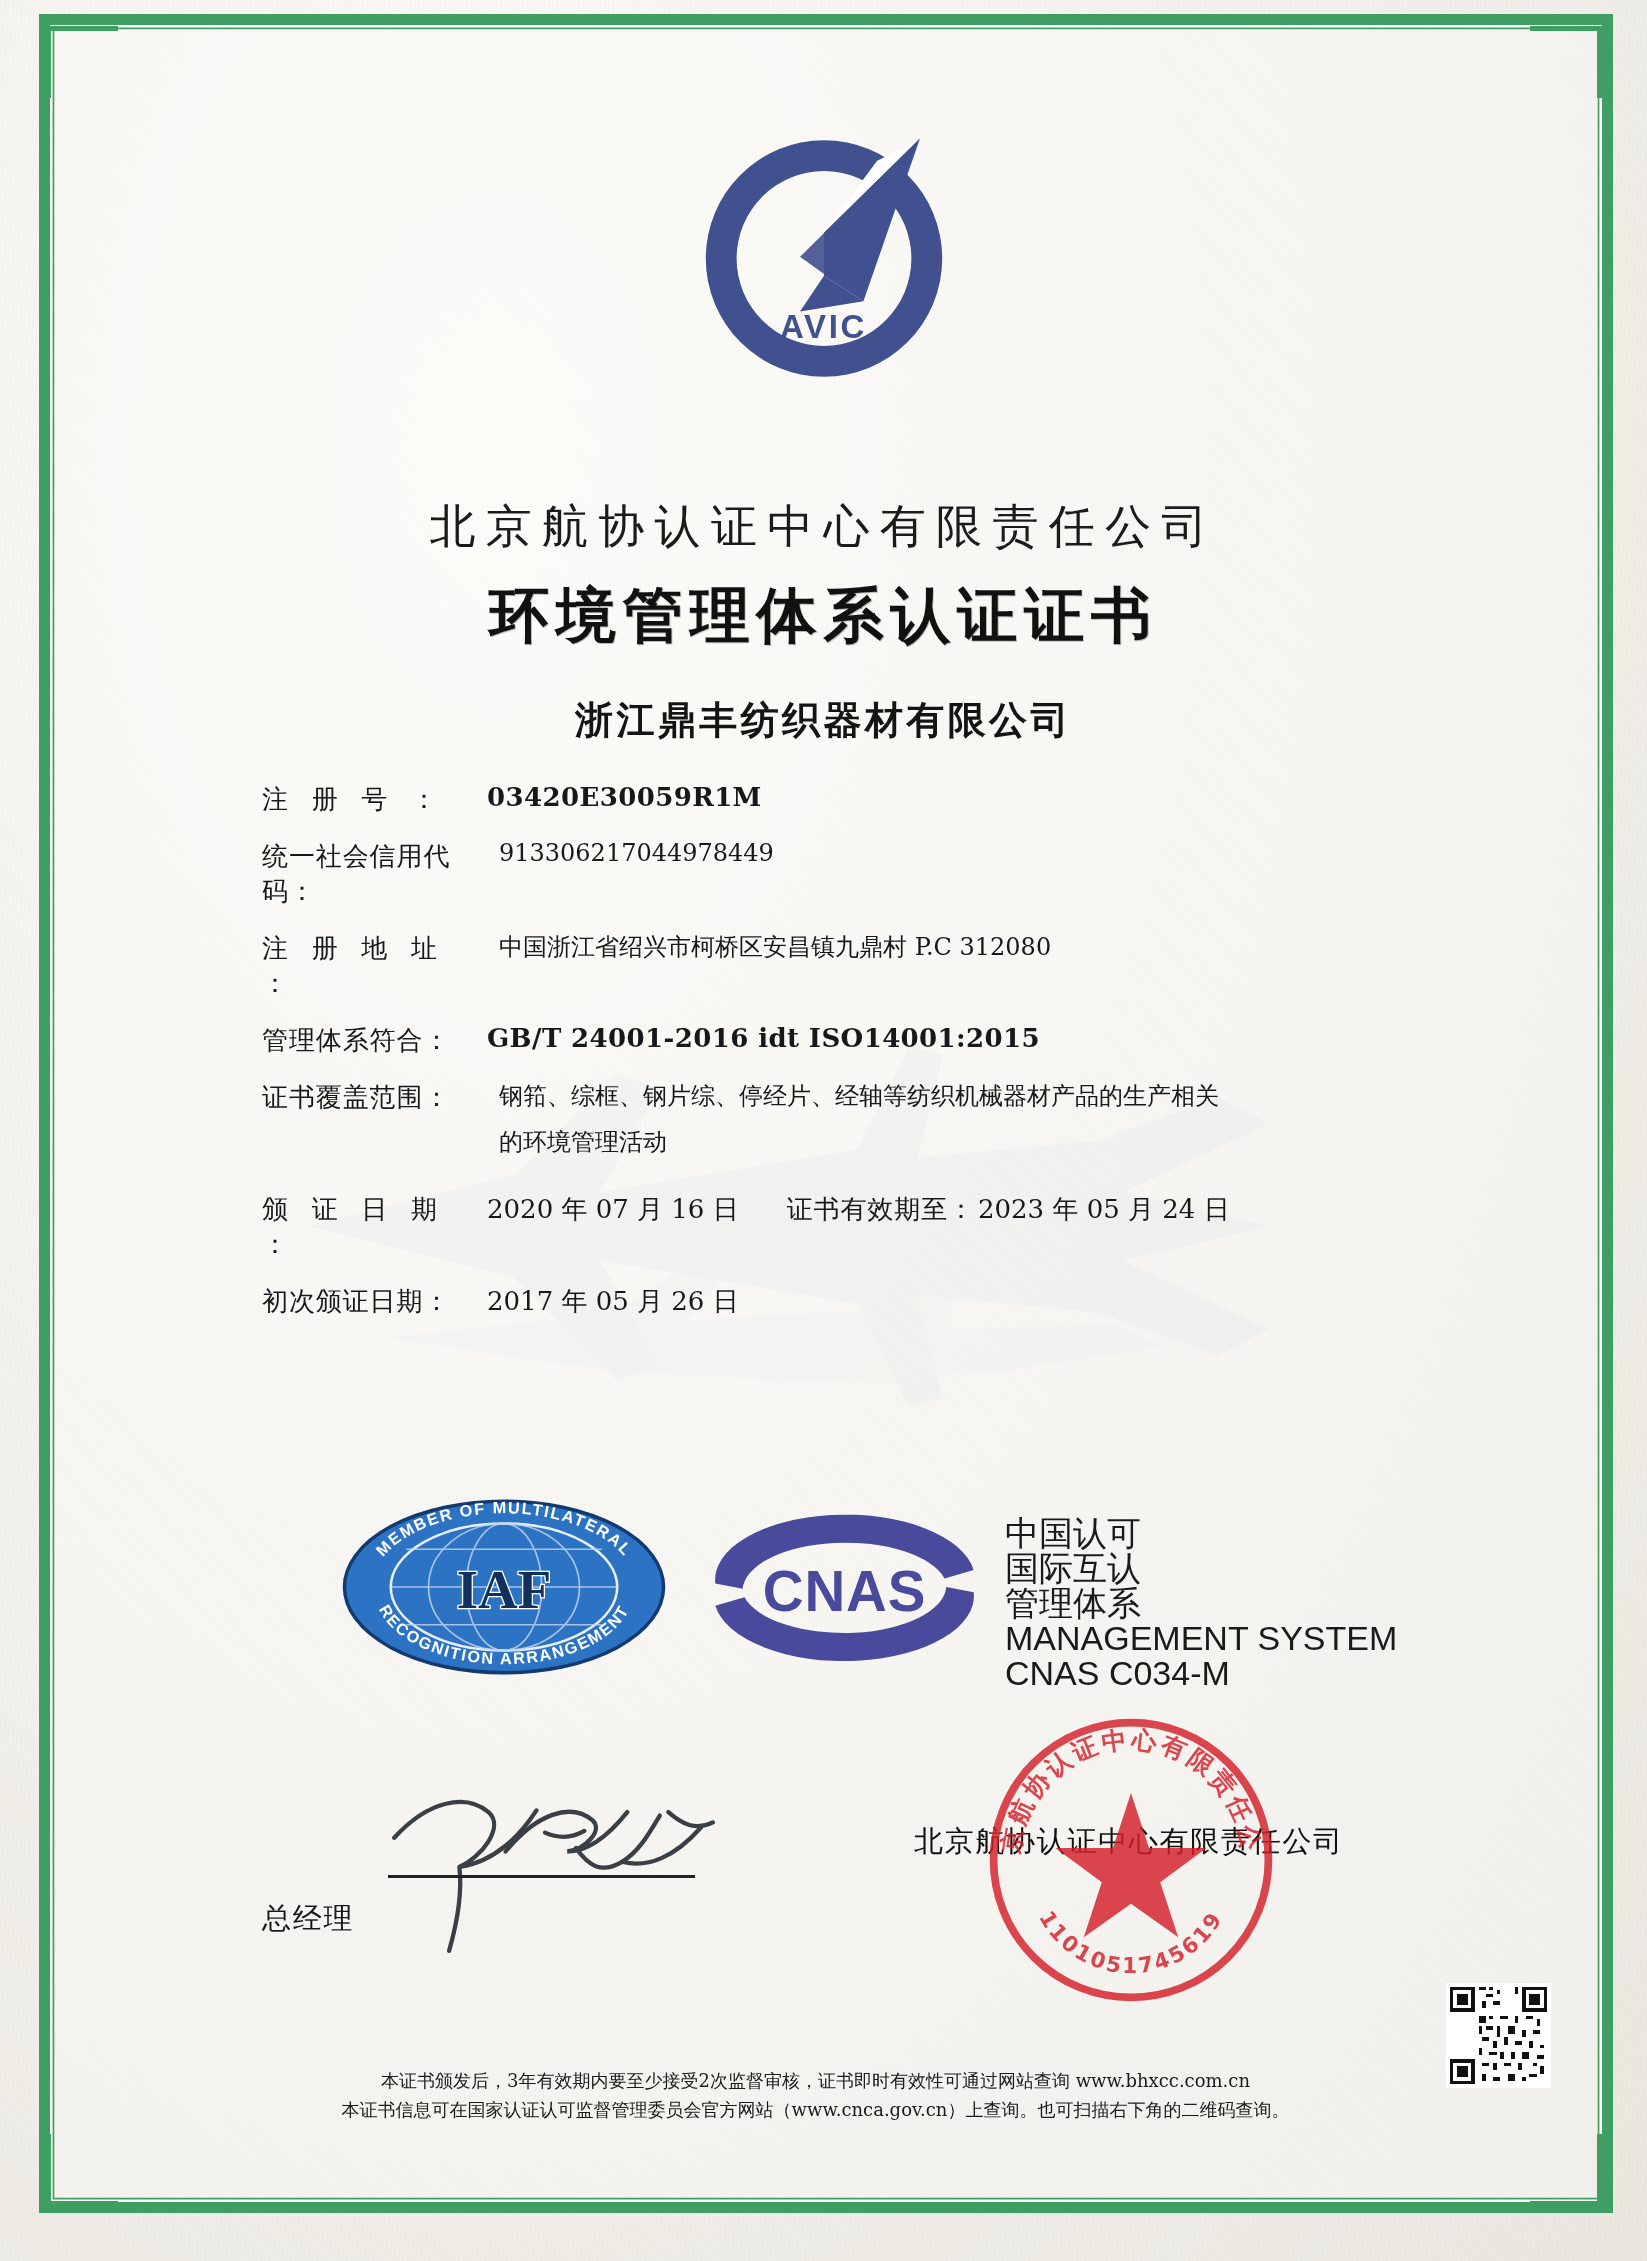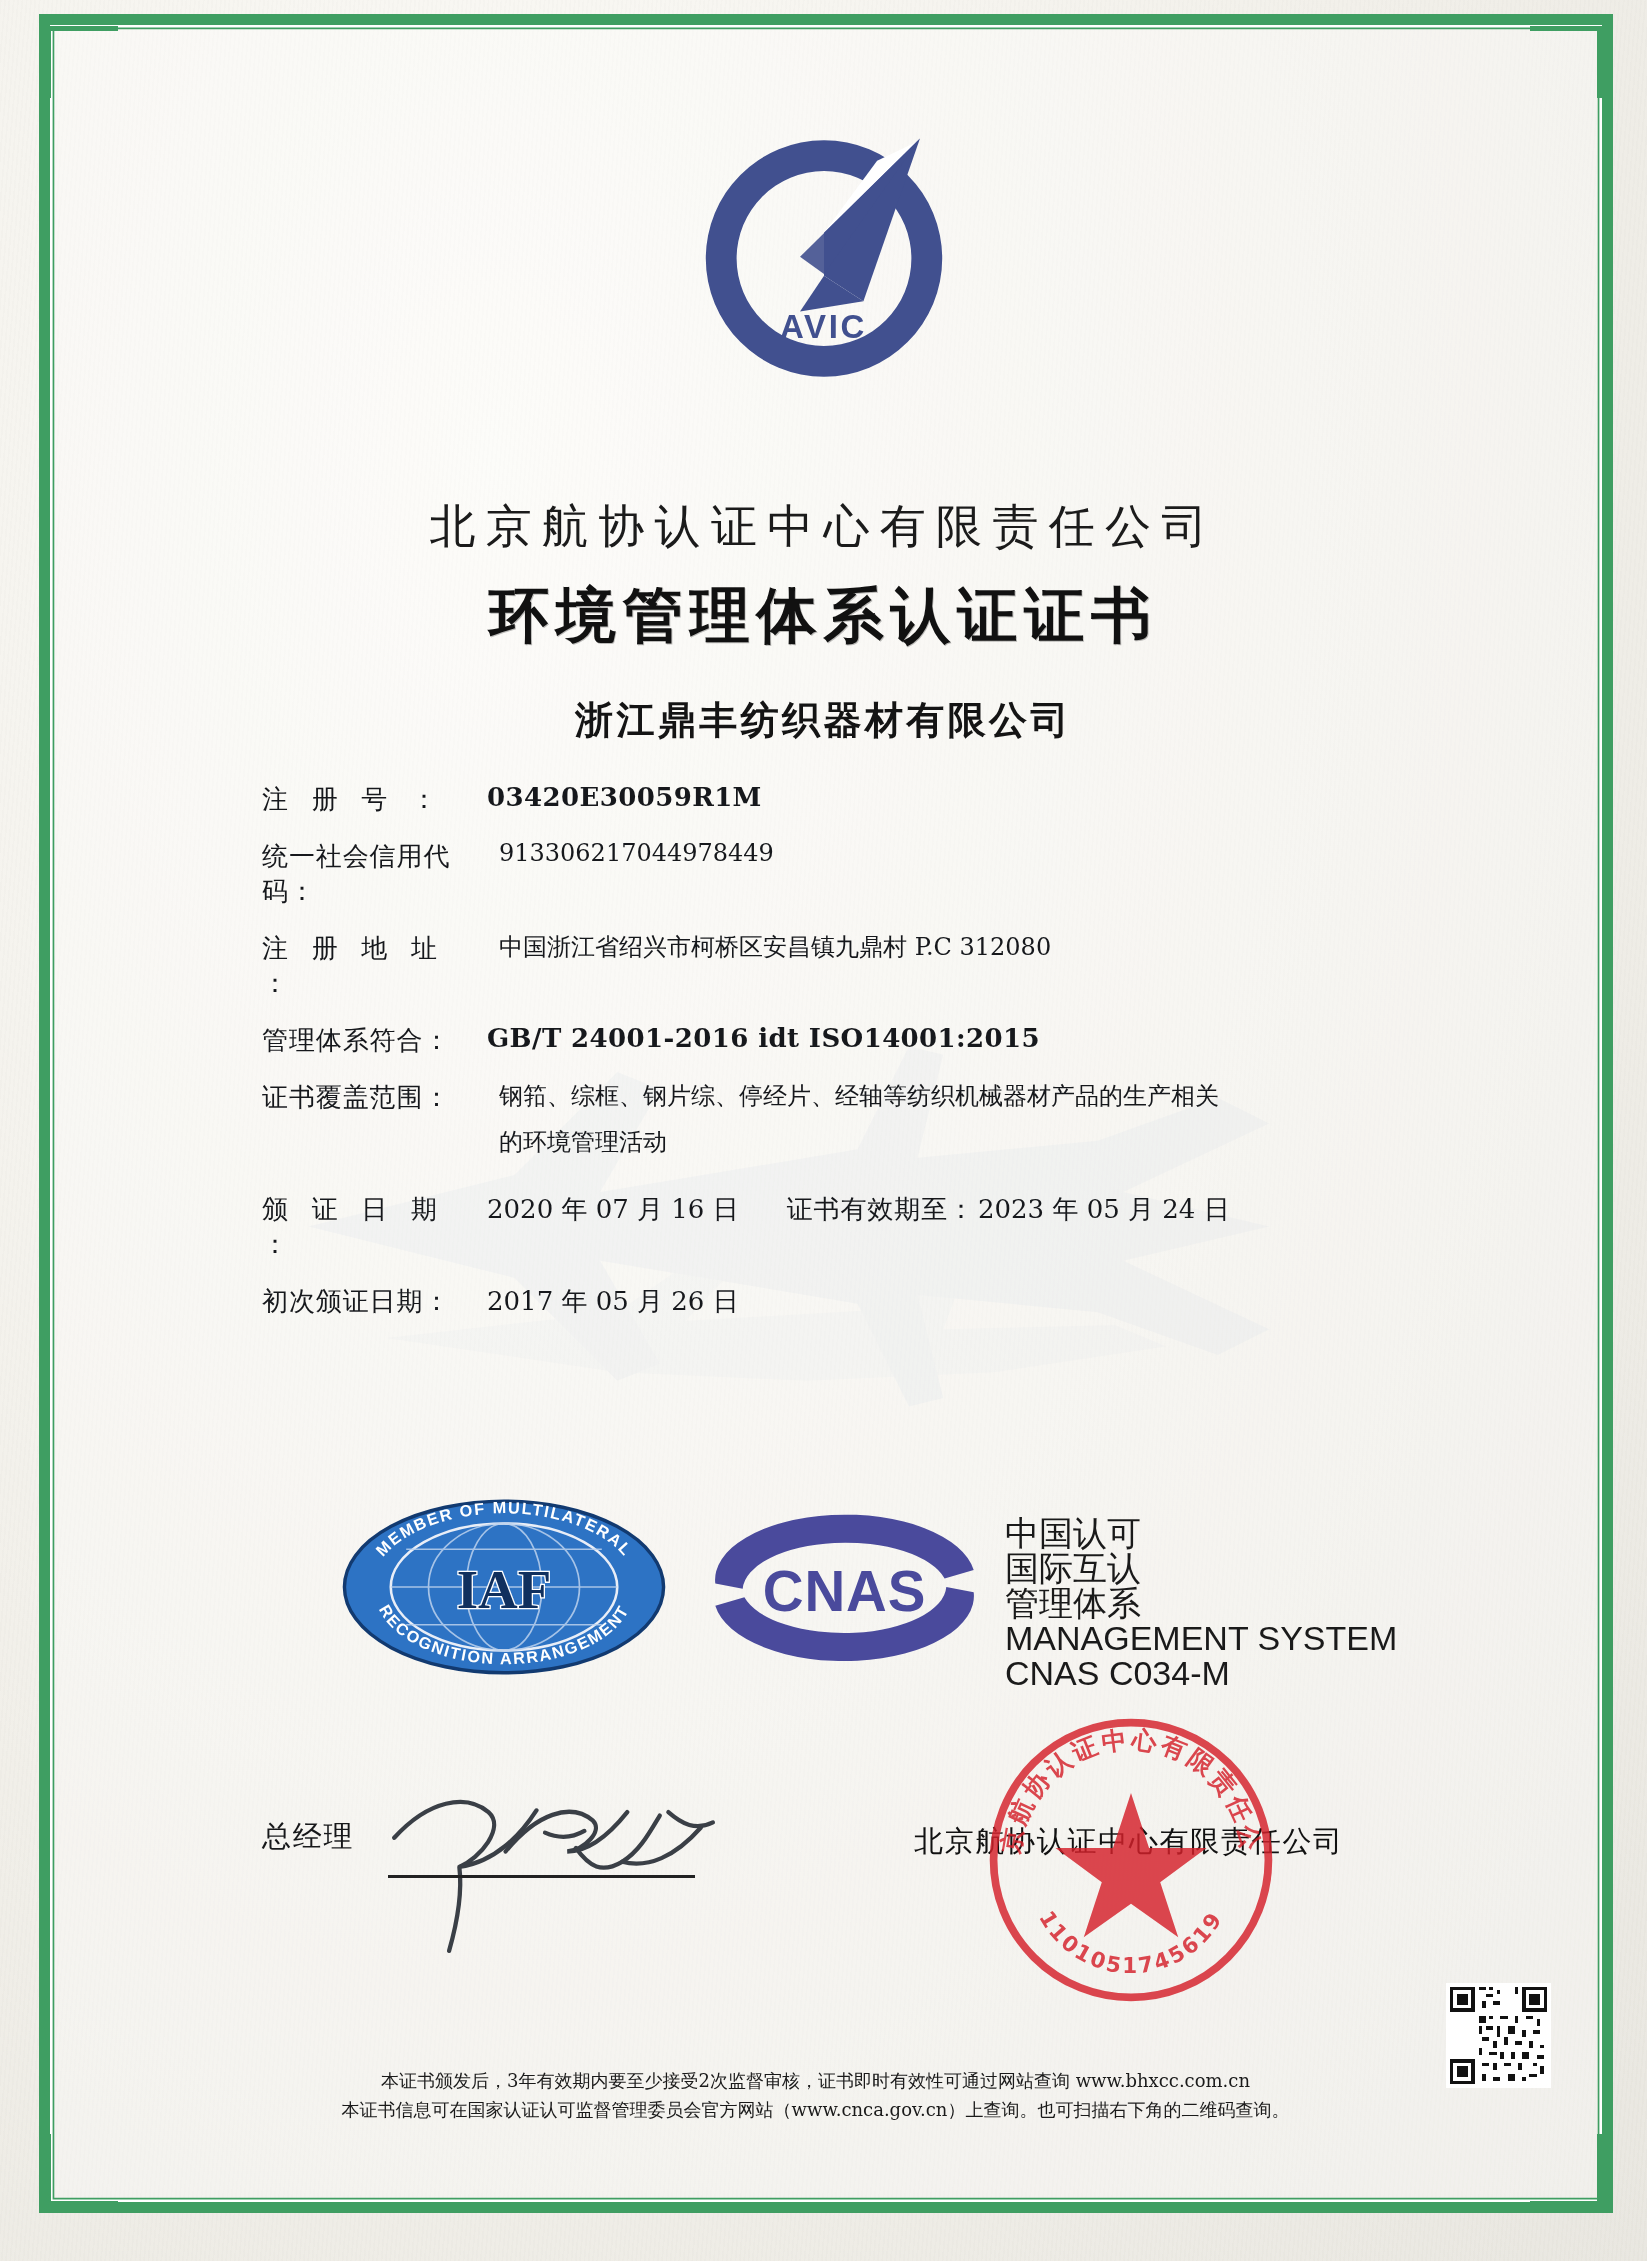--- a/index.html
+++ b/index.html
@@ -187,21 +187,21 @@
     color: #1a1a1a;
     font-size: 34px;
     line-height: 35px;
     margin-top: 16px;
   }
 
   
   .sig-label {
     position: absolute;
     left: 262px;
-    top: 1817px;
+    top: 1899px;
     font-size: 29px;
     letter-spacing: 1.7px;
     color: #17181a;
     font-family: "DejaVu Serif", serif;
   }
   .sig-line {
     position: absolute;
     left: 388px;
     top: 1875px;
     width: 307px;

